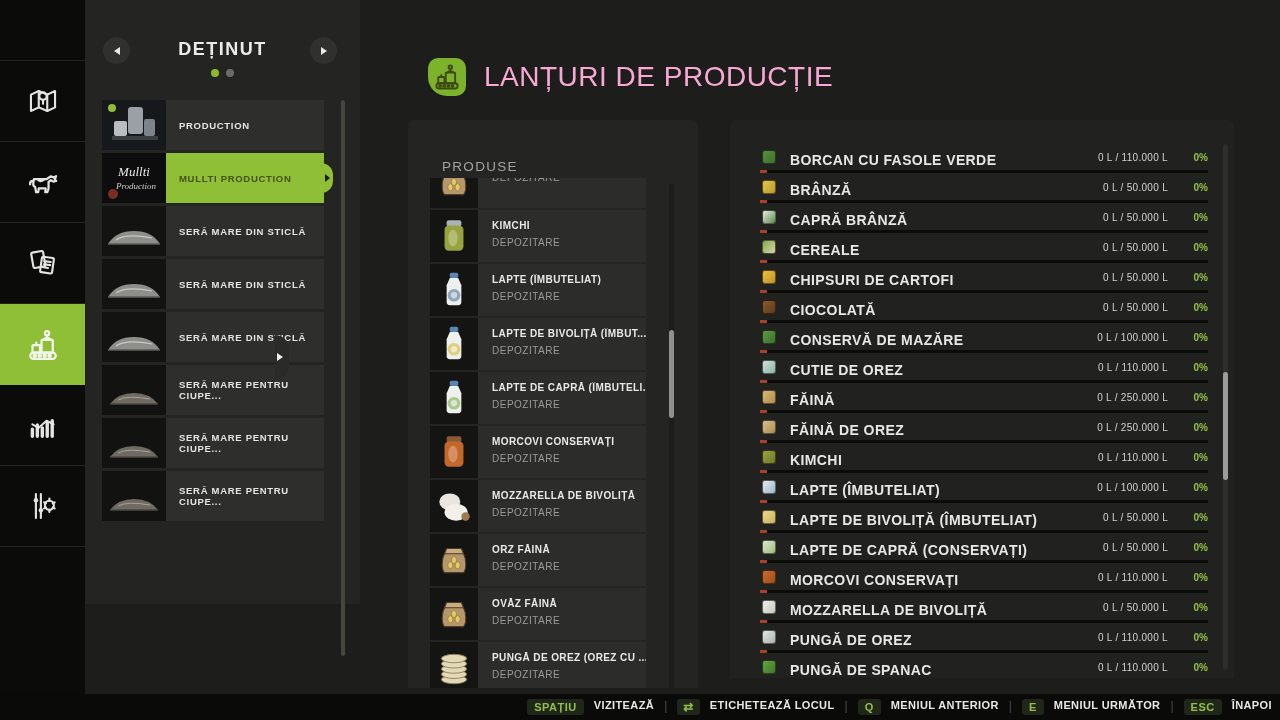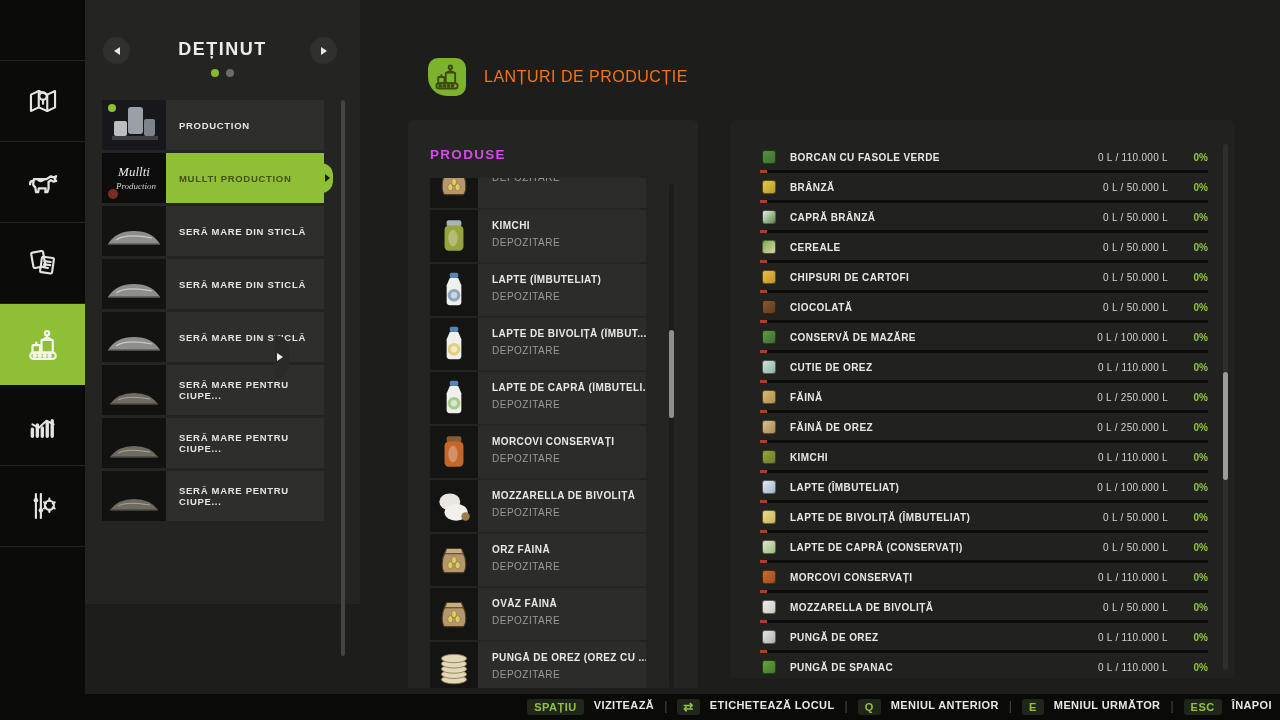--- a/index.html
+++ b/index.html
@@ -44,41 +44,41 @@
   .owned-item.selected .owned-arrow{display:block;position:absolute;right:-6px;top:50%;transform:translateY(-50%);width:0;height:0;border-left:5px solid #1c1d1b;border-top:4px solid transparent;border-bottom:4px solid transparent;z-index:2;}
   .owned-scroll{position:absolute;right:15px;top:100px;width:4px;height:556px;background:#1b1c1a;border-radius:2px;}
   .owned-scroll-thumb{width:4px;height:100%;background:#45463f;border-radius:2px;}
   .panel-handle{position:absolute;left:275px;top:335px;width:14px;height:44px;background:#2a2b28;border-radius:0 20px 20px 0;}
   .panel-handle .tri{position:absolute;left:2px;top:50%;transform:translateY(-50%);width:0;height:0;border-left:6px solid #f0f1ee;border-top:4px solid transparent;border-bottom:4px solid transparent;}
 
   
   .main-header{position:absolute;left:428px;top:58px;display:flex;align-items:center;gap:18px;}
   .app-icon{width:38px;height:38px;background:#7cb22c;border-radius:10px 10px 10px 19px;display:flex;align-items:center;justify-content:center;}
   .app-icon .icon-stroke{stroke:#3c4a12;}
-  .page-title{font-size:16px;color:#f97316;letter-spacing:.5px;}
+  .page-title{font-size:28px;color:#f9a8d4;letter-spacing:.5px;}
 
   
   .products{position:absolute;left:408px;top:120px;width:290px;height:568px;background:#242523;border-radius:6px 6px 0 0;}
-  .products-title{margin:0;padding:27px 0 0 22px;font-size:13.5px;font-weight:bold;color:#d946ef;letter-spacing:1.3px;}
+  .products-title{margin:12px;padding:27px 0 0 22px;font-size:13.5px;font-weight:normal;color:#a3a3a3;letter-spacing:1.3px;}
   .products-list{position:absolute;left:22px;top:58px;width:216px;height:510px;overflow:hidden;display:flex;flex-direction:column;gap:2px;}
   .product-item{flex:none;height:52px;display:flex;}
   .product-item:first-child{margin-top:-22px;}
   .product-thumb{width:48px;height:52px;background:#141512;flex:none;display:flex;align-items:center;justify-content:center;}
   .product-thumb svg{width:42px;height:44px;}
   .product-text{flex:1;background:#2c2d2b;padding:10px 0 0 14px;box-sizing:border-box;}
   .product-name{display:block;font-size:10px;font-weight:bold;color:#e8e9e6;letter-spacing:.4px;white-space:nowrap;overflow:hidden;}
   .product-sub{display:block;font-size:10px;color:#9a9b97;letter-spacing:.5px;margin-top:6px;}
   .products-scroll{position:absolute;right:24px;top:64px;width:5px;height:504px;background:#1c1d1b;border-radius:3px;}
   .products-scroll-thumb{position:absolute;top:146px;left:0;width:5px;height:88px;background:#90918d;border-radius:3px;}
 
   
   .storage{position:absolute;left:730px;top:120px;width:504px;height:558px;background:#212220;border-radius:6px 6px 0 0;overflow:hidden;box-sizing:border-box;padding-top:24px;}
   .srow{position:relative;height:30px;margin:0 26px 0 30px;}
   .sicon{position:absolute;left:2px;top:6px;width:14px;height:14px;border-radius:3px;border:1px solid rgba(0,0,0,.55);box-sizing:border-box;}
-  .sname{position:absolute;left:30px;top:8px;font-size:10px;font-weight:bold;color:#e7e8e5;letter-spacing:.4px;}
+  .sname{position:absolute;left:30px;top:8px;font-size:14px;font-weight:bold;color:#e7e8e5;letter-spacing:.4px;}
   .sval{position:absolute;right:40px;top:8px;font-size:10px;color:#d3d4d1;letter-spacing:.3px;}
   .spct{position:absolute;right:0px;top:8px;font-size:10px;font-weight:bold;color:#93c043;}
   .sbar{position:absolute;left:0;right:0;bottom:1px;height:3px;background:#0b0c0a;}
   .sbar-red{width:7px;height:100%;background:#a8402a;}
   .storage-scroll{position:absolute;right:6px;top:24px;width:5px;height:526px;background:#2e2f2c;border-radius:3px;}
   .storage-scroll-thumb{position:absolute;top:228px;left:0;width:5px;height:108px;background:#9c9d99;border-radius:3px;}
 
   
   .hotbar{position:absolute;left:0;bottom:0;width:100%;height:26px;background:#0a0b09;display:flex;align-items:center;justify-content:flex-end;padding-right:8px;box-sizing:border-box;}
   .hk{display:flex;align-items:flex-start;}

